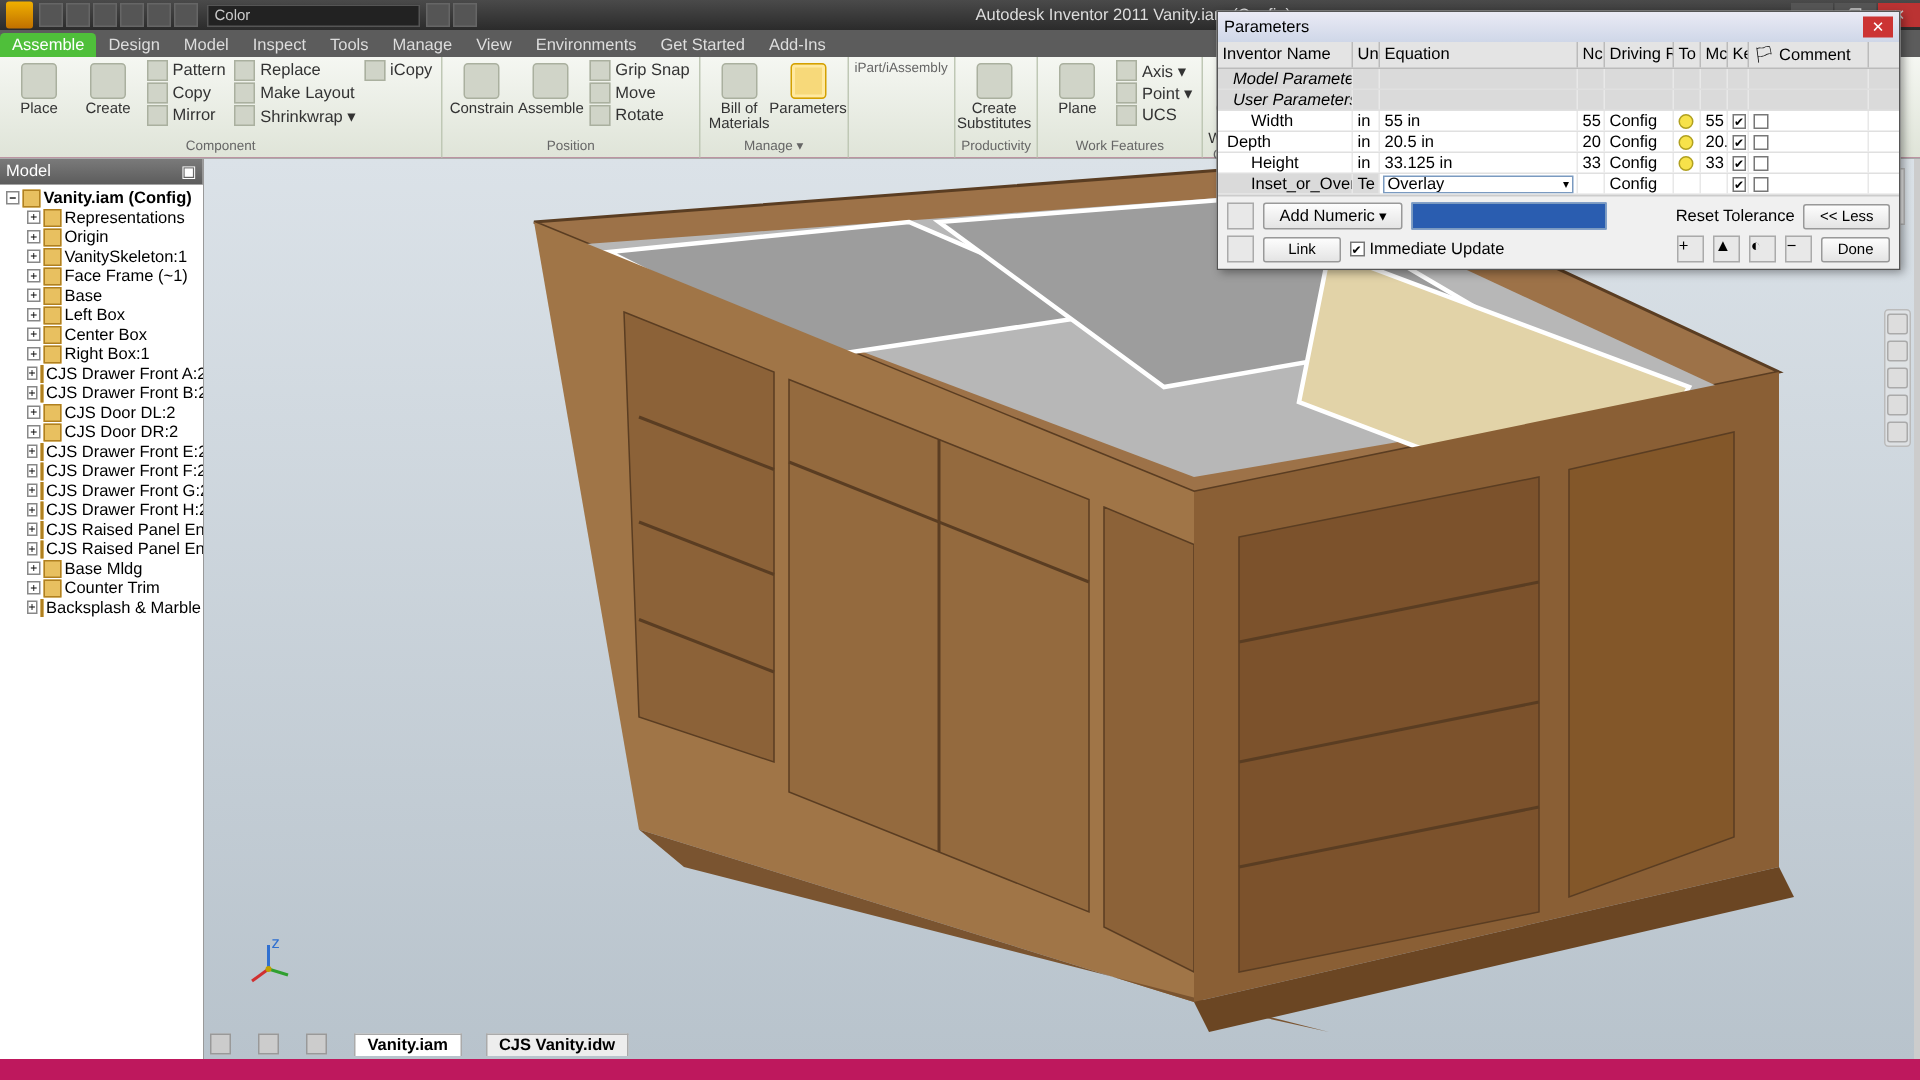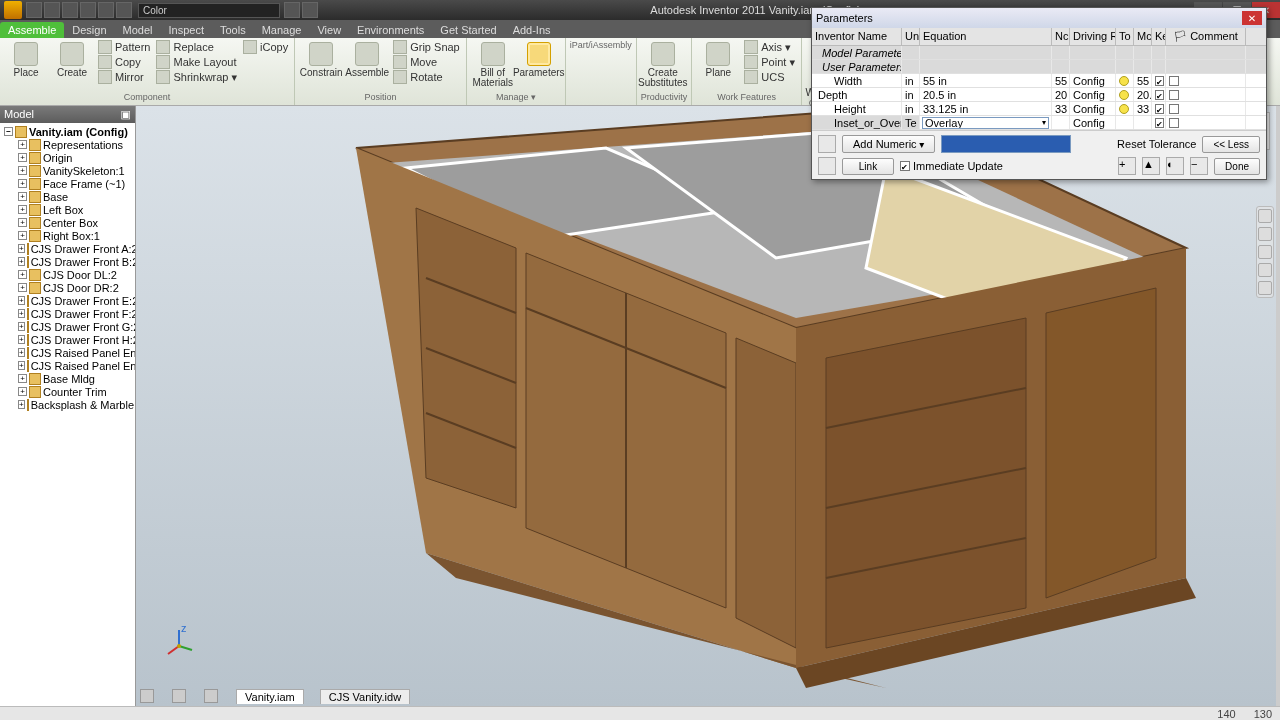--- a/index.html
+++ b/index.html
@@ -43,21 +43,21 @@
 .mp-toolbar .ic { width:14px; height:14px; background:#d0d0d0; border:1px solid #aaa;}
 .mp-tree { flex:1; background:#fff; overflow:auto; padding:2px 0;}
 .treeitem { display:flex; align-items:center; gap:2px; padding:0 2px 0 4px; font-size:10px; color:#000; white-space:nowrap; height:13px;}
 .treeitem.root { font-weight:bold;}
 .treeitem .exp { width:9px; height:9px; border:1px solid #888; display:flex; align-items:center; justify-content:center; font-size:8px; line-height:7px;}
 .treeitem .ico { width:12px; height:12px; background:#e8c060; border:1px solid #b08020;}
 .treeitem.child { padding-left:18px;}
 .treeitem.child .ico { background:#e8c060;}
 
 .viewport { flex:1; position:relative; background: linear-gradient(#dbe2e8,#b8c3cc); overflow:hidden;}
-.vp-tabs { position:absolute; left:4px; bottom:2px; display:flex; gap:16px; font-size:10px;}
+.vp-tabs { position:absolute; left:4px; bottom:2px; display:flex; gap:16px; font-size:10px;font-weight:bold;}
 .vp-tabs .ic{width:14px;height:14px;background:#ccc;border:1px solid #999;margin-right:2px;}
 .vp-tab { background:#ededed; border:1px solid #aaa; padding:1px 8px; border-bottom:none;}
 .vp-tab.active{ background:#fff;}
 
 
 .cab { position:absolute; left:190px; top:2px; width:880px; height:590px; }
 .cab svg { width:100%; height:100%; }
 
 .triad { position:absolute; left:28px; bottom:50px; width:30px; height:30px;}
 .triad svg{width:100%;height:100%;}
@@ -86,21 +86,21 @@
 .dd-popup div{ padding:1px 6px;}
 .dd-popup .sel{ background:#2a5db0; color:#fff;}
 .bullet{ width:10px;height:10px;border-radius:50%;background:#f7e24a;border:1px solid #b0a020; display:inline-block;}
 .chk{ width:10px;height:10px;border:1px solid #777;background:#fff;display:inline-block;}
 .chk.on::after{content:"✔";font-size:8px;position:relative;top:-2px;left:0;}
 
 .dlg-bottom{ padding:4px 6px; display:flex; align-items:center; gap:6px; background:#f0f0f0; border-top:1px solid #ccc;}
 .btn{ background:linear-gradient(#fdfdfd,#e4e4e4); border:1px solid #999; padding:2px 10px; font-size:10px; border-radius:2px;}
 .toolic{ width:18px;height:18px;border:1px solid #aaa;background:#e8e8e8;}
 
-.col-pn{width:90px;} .col-un{width:18px;} .col-eq{width:132px;} .col-nc{width:18px;} .col-dr{width:46px;} .col-tc{width:18px;} .col-mc{width:18px;} .col-kc{width:14px;} .col-cm{width:80px;text-align:center;}
+.col-pn{width:90px;} .col-un{width:18px;} .col-eq{width:132px;} .col-nc{width:18px;} .col-dr{width:46px;} .col-tc{width:18px;} .col-mc{width:18px;} .col-kc{width:14px;} .col-cm{width:80px;}
 
 .statusbar{position:absolute;left:0;right:0;bottom:0;height:14px;background:#e6e6e6;border-top:1px solid #bbb;display:flex;justify-content:flex-end;align-items:center;padding:0 8px;font-size:10px;color:#444;gap:18px;}
 </style>
 </head>
 <body>
 
 <div class="app">
 
   <div class="titlebar">
     <div class="logo"></div>
@@ -606,17 +606,13 @@
         </label>
       <span style="flex:1"></span>
       <span class="toolic">+</span>
         <span class="toolic">▲</span>
         <span class="toolic">◐</span>
         <span class="toolic">−</span>
       <button class="btn">Done</button>
     </div>
   </div>
 
-  <div class="statusbar">
-    <span>140</span>
-    <span>130</span>
-  </div>
 </div>
 
 </body></html>

